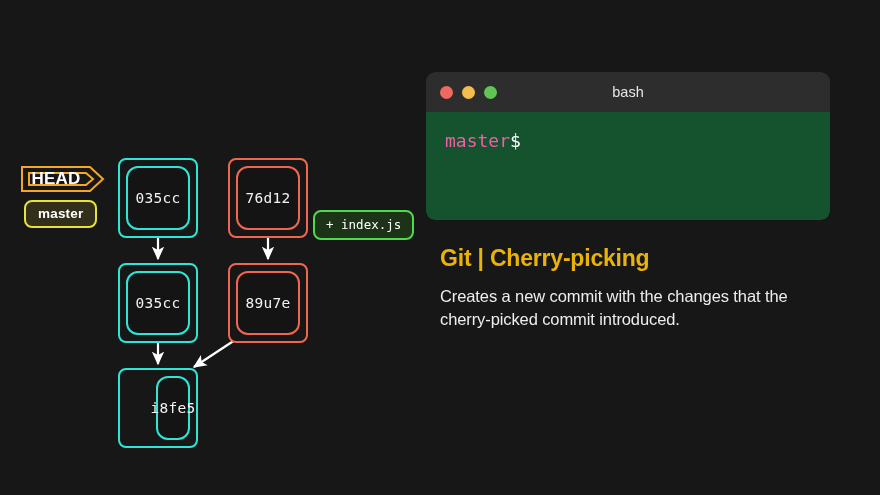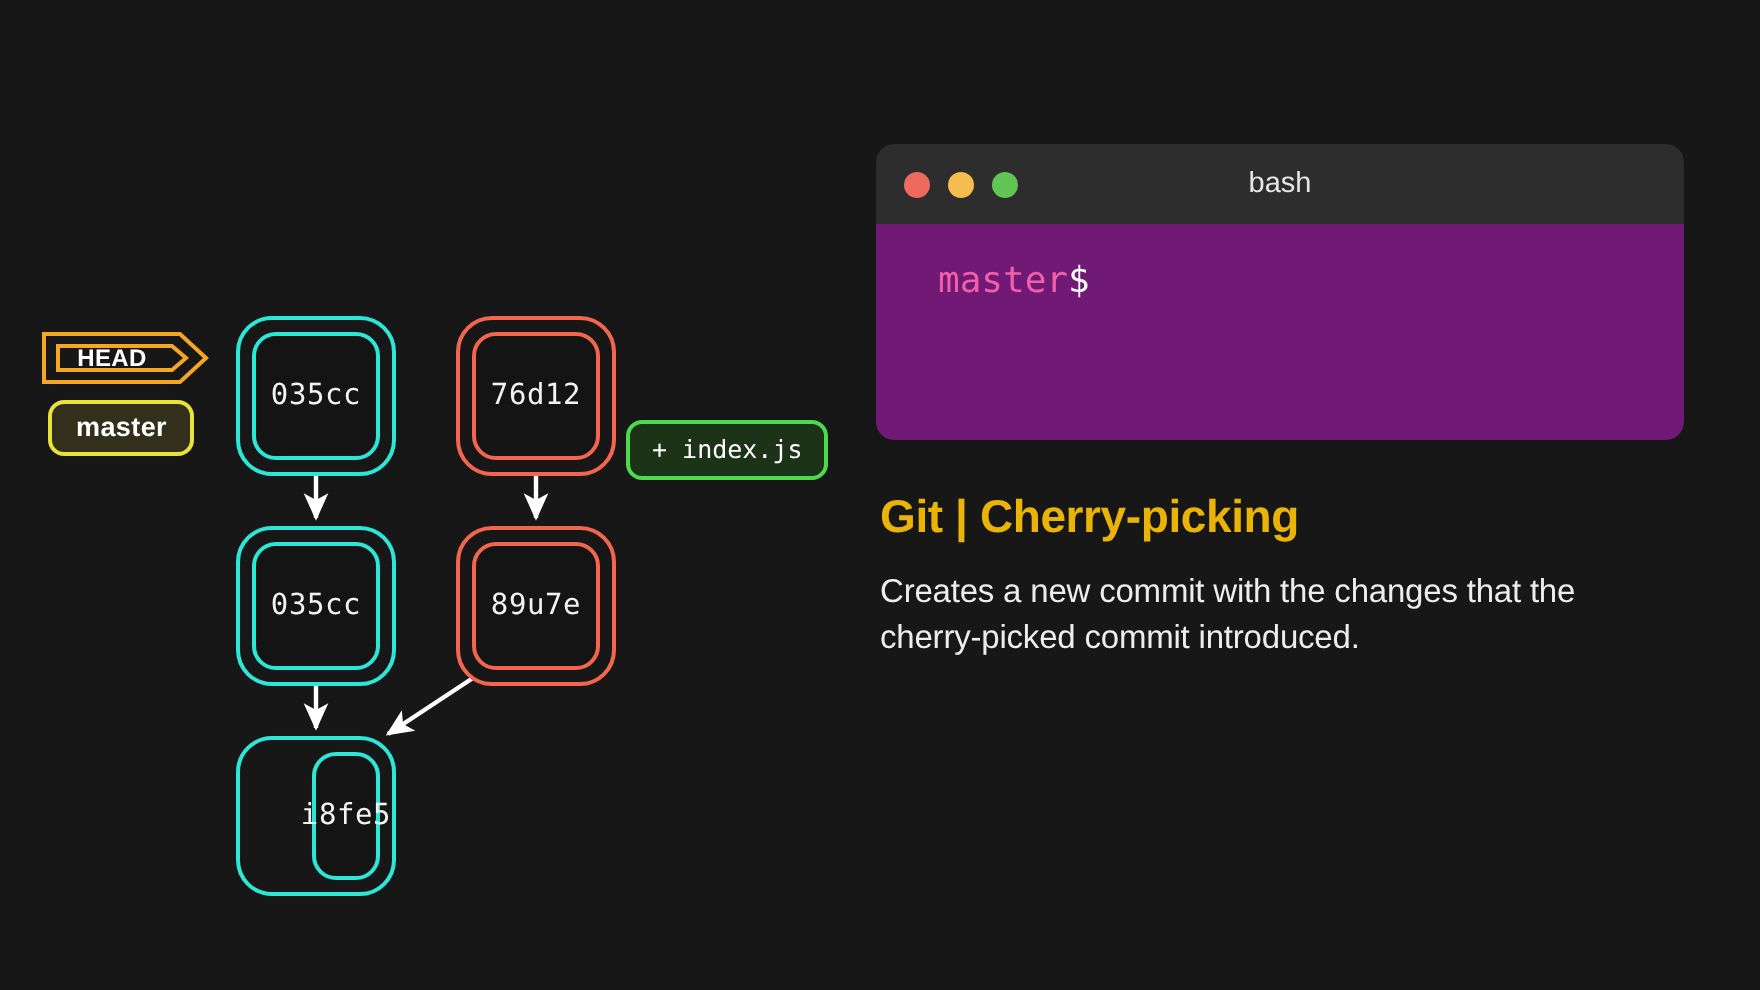--- a/index.html
+++ b/index.html
@@ -18,21 +18,21 @@
   #graph-panel {
     position:absolute;
     left:0; top:0;
     width:438px; height:495px;
   }
   #graph-svg { position:absolute; left:0; top:0; width:438px; height:495px; }
 
   .node {
     position:absolute;
     width:80px; height:80px;
-    border-radius:18px;
+    border-radius:8px;
     border:2.5px solid #2ee6d6;
     background:#171717;
     padding:6px;
   }
   .node.red { border-color:#f2664f; }
   .node-inner {
     width:100%; height:100%;
     border-radius:12px;
     border:2.5px solid #2ee6d6;
     background:#141414;
@@ -58,21 +58,21 @@
   #head-pointer {
     position:absolute;
     left:20px; top:164px;
     width:85px; height:30px;
   }
   #head-pointer svg { position:absolute; left:0; top:0; }
   #head-pointer .head-text {
     position:absolute; left:0; top:0;
     width:72px; height:30px;
     display:flex; align-items:center; justify-content:center;
-    font-size:12px; font-weight:600; color:#ffffff;
+    font-size:17px; font-weight:600; color:#ffffff;
     letter-spacing:0.2px;
   }
 
   
   #master-badge {
     position:absolute;
     left:24px; top:200px;
     padding:4px 12px 5px 12px;
     border:2px solid #e8e337;
     border-radius:8px;
@@ -94,21 +94,21 @@
     font-family:"DejaVu Sans Mono","Liberation Mono",monospace;
     font-size:12.5px;
     color:#ffffff;
     white-space:nowrap;
     margin-top:31px;
   }
 
   
   #terminal {
     position:absolute;
-    left:438px; top:72px;
+    left:426px; top:72px;
     width:404px; height:148px;
     border-radius:9px;
     overflow:hidden;
     background:#000000;
   }
   #terminal-titlebar {
     height:40px;
     background:#2d2d2d;
     display:flex; align-items:center;
     position:relative;
@@ -124,23 +124,23 @@
   #traffic-max    { background:#61c554; }
   #terminal-title {
     position:absolute;
     left:0; right:0;
     text-align:center;
     font-size:14.5px;
     color:#e6e6e6;
     pointer-events:none;
   }
   #terminal-body {
-    background:#701a75;
+    background:#14532d;
     height:108px;
-    padding:17px 0 0 31px;
+    padding:17px 0 0 19px;
     font-family:"DejaVu Sans Mono","Liberation Mono",monospace;
     font-size:18px;
     line-height:1.3;
   }
   .prompt-branch { color:#f25fa8; }
   .prompt-sigil  { color:#ffffff; }
 
   
   #copy { position:absolute; left:440px; top:245px; width:400px; }
   #copy-heading {

